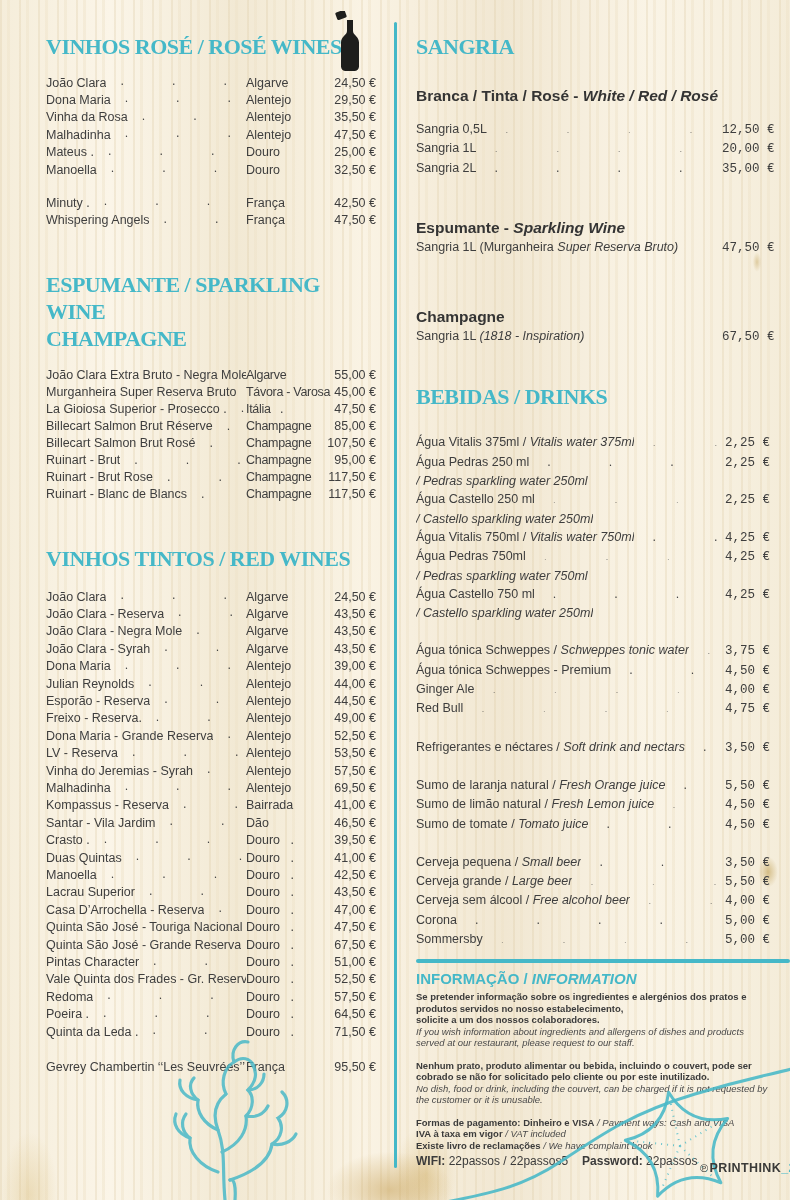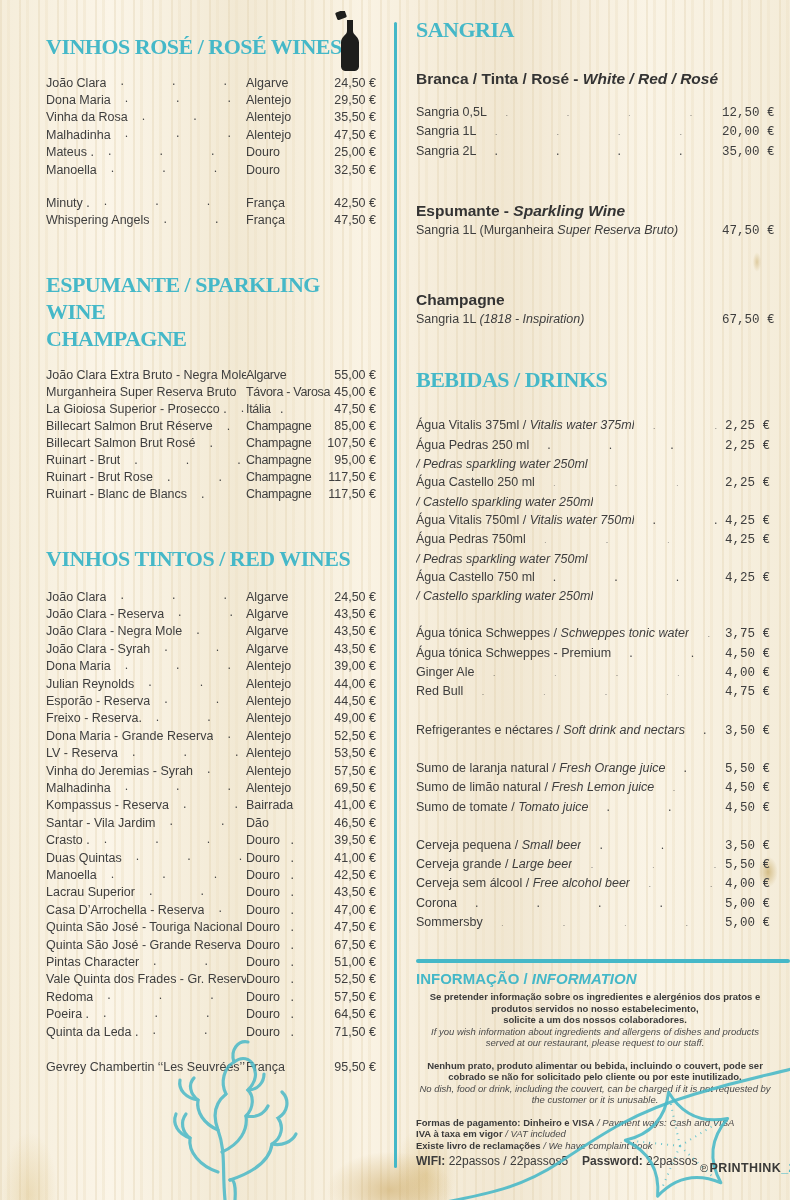--- a/index.html
+++ b/index.html
@@ -49,39 +49,39 @@
   #sparkling-title{margin-top:42px;}
   .rows.sparkling{margin-top:14px;}
   .sparkling .row{line-height:16.6px;}
   .sparkling .rg{letter-spacing:-0.3px;}
   #reds-title{margin-top:42px;}
   .rows.reds{margin-top:16px;}
   .reds .row{line-height:15.9px;}
   .rows .group + .group{margin-top:16px;}
   .rows.reds .group + .group{margin-top:18px;}
   
-  #sangria-title{margin-top:16px;}
+  #sangria-title{margin-top:33px;}
   .sub-colors{margin-top:26px;}
   .rows.sangria{margin-top:14px;}
   .sangria .row,.single .row,.drinks .row{line-height:18.3px;}
   .sub-espumante{margin-top:40px;}
   .sub-champagne{margin-top:50px;}
   #bebidas-title{margin-top:37px;}
   .rows.drinks{margin-top:23px;}
   .rows.drinks .group + .group{margin-top:19px;}
   
   .bottle{position:absolute;left:310px;top:11px;}
   
   .info-rule{position:absolute;left:416px;top:959px;width:374px;height:4px;background:var(--teal);border-radius:2px;}
   .info{position:absolute;left:416px;top:970px;width:358px;}
   .info-title{font-size:15px;font-weight:700;color:var(--teal);line-height:18px;margin-bottom:3px;}
   .info-title i{font-style:italic;}
   .ib{font-weight:700;font-size:9.5px;line-height:11.5px;color:#3b3b3b;white-space:pre-line;}
   .ii{font-style:italic;font-size:9.5px;line-height:11.5px;color:#4a4a4a;}
-  .ipara{margin-bottom:11px;text-align:center;}
+  .ipara{margin-bottom:11px;}
   .iline{font-size:9.5px;line-height:11.5px;}
   .iline b{font-weight:700;color:#3b3b3b;}
   .iline i{font-style:italic;color:#4a4a4a;}
   .wifi{margin-top:3px;font-size:12px;line-height:15px;color:#3b3b3b;}
   .wifi b{font-weight:700;}
   .wifi .pass{margin-left:14px;}
   
   .logo{position:absolute;left:700px;top:1161px;font-size:12.5px;font-weight:700;letter-spacing:.4px;white-space:nowrap;}
   .logo .mark{font-weight:400;font-size:11px;color:#3a3a38;margin-right:1px;}
   .logo .brand{color:#3a3a38;}

